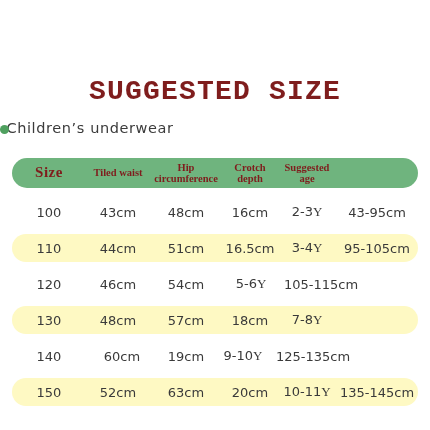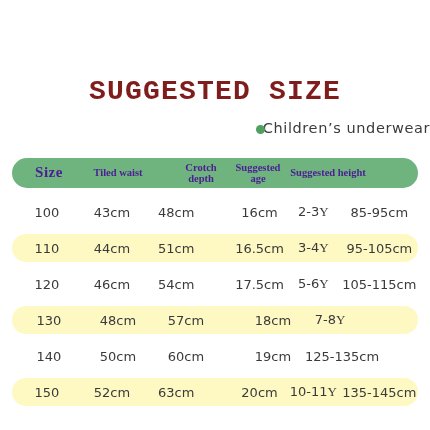--- a/index.html
+++ b/index.html
@@ -32,21 +32,21 @@
     font-size: 28px;
     letter-spacing: 1.2px;
     color: #7f1d1d;
     white-space: nowrap;
   }
   .subtitle-wrap {
     position: absolute;
     top: 119px;
     left: 0;
     width: 430px;
-    text-align: right;
+    text-align: left;
     white-space: nowrap;
   }
   .subtitle-dot {
     display: inline-block;
     width: 9px;
     height: 9px;
     border-radius: 50%;
     background: #4fa05f;
     vertical-align: -1px;
     margin-right: -7px;
@@ -96,35 +96,35 @@
     text-align: center;
     font-family: "DejaVu Sans", sans-serif;
     font-size: 13px;
     color: #3a3a3a;
     white-space: nowrap;
     overflow: hidden;
   }
   .row.header .cell {
     font-family: "Liberation Serif", "DejaVu Serif", serif;
     font-weight: bold;
-    color: #4c1d95;
+    color: #7f1d1d;
     font-size: 10.5px;
     line-height: 1.05;
     white-space: normal;
   }
   .row.header .cell.size-head {
     font-size: 15px;
     letter-spacing: 0.5px;
   }
 
   
   .c-size   { width: 74px; }
   .c-waist  { width: 64px; }
   .c-hip    { width: 72px; }
-  .c-crotch { width: 56px; margin-left: 23px; }
+  .c-crotch { width: 56px; }
   .c-age    { width: 58px; }
   .c-height { width: 82px; }
 
   .cell .y-unit {
     font-family: "Liberation Serif", "DejaVu Serif", serif;
   }
 </style>
 </head>
 <body>
 
@@ -135,62 +135,61 @@
   <div class="subtitle-wrap">
     <span class="subtitle-dot"></span>
     <span class="subtitle">Children’s underwear</span>
   </div>
 
   <div class="table">
 
     <div class="row header">
       <div class="cell size-head c-size">Size</div>
       <div class="cell c-waist">Tiled waist</div>
+      <div class="cell c-hip">Hip circumference</div>
       <div class="cell c-crotch">Crotch depth</div>
       <div class="cell c-age">Suggested age</div>
-      <div class="cell c-height">Suggested height</div>
     </div>
 
     <div id="rows-container">
         <div class="row plain">
           <div class="cell c-size">100</div>
           <div class="cell c-waist">43cm</div>
           <div class="cell c-hip">48cm</div>
           <div class="cell c-crotch">16cm</div>
           <div class="cell c-age">2-3<span class="y-unit">Y</span></div>
-          <div class="cell c-height">85-95cm</div>
+          <div class="cell c-height">43-95cm</div>
         </div>
         <div class="row shaded">
           <div class="cell c-size">110</div>
           <div class="cell c-waist">44cm</div>
           <div class="cell c-hip">51cm</div>
           <div class="cell c-crotch">16.5cm</div>
           <div class="cell c-age">3-4<span class="y-unit">Y</span></div>
           <div class="cell c-height">95-105cm</div>
         </div>
         <div class="row plain">
           <div class="cell c-size">120</div>
           <div class="cell c-waist">46cm</div>
           <div class="cell c-hip">54cm</div>
-          <div class="cell c-crotch">17.5cm</div>
           <div class="cell c-age">5-6<span class="y-unit">Y</span></div>
           <div class="cell c-height">105-115cm</div>
         </div>
         <div class="row shaded">
           <div class="cell c-size">130</div>
           <div class="cell c-waist">48cm</div>
           <div class="cell c-hip">57cm</div>
           <div class="cell c-crotch">18cm</div>
           <div class="cell c-age">7-8<span class="y-unit">Y</span></div>
         </div>
         <div class="row plain">
           <div class="cell c-size">140</div>
-          <div class="cell c-waist">50cm</div>
           <div class="cell c-hip">60cm</div>
           <div class="cell c-crotch">19cm</div>
+          <div class="cell c-age">9-10<span class="y-unit">Y</span></div>
           <div class="cell c-height">125-135cm</div>
         </div>
         <div class="row shaded">
           <div class="cell c-size">150</div>
           <div class="cell c-waist">52cm</div>
           <div class="cell c-hip">63cm</div>
           <div class="cell c-crotch">20cm</div>
           <div class="cell c-age">10-11<span class="y-unit">Y</span></div>
           <div class="cell c-height">135-145cm</div>
         </div>

